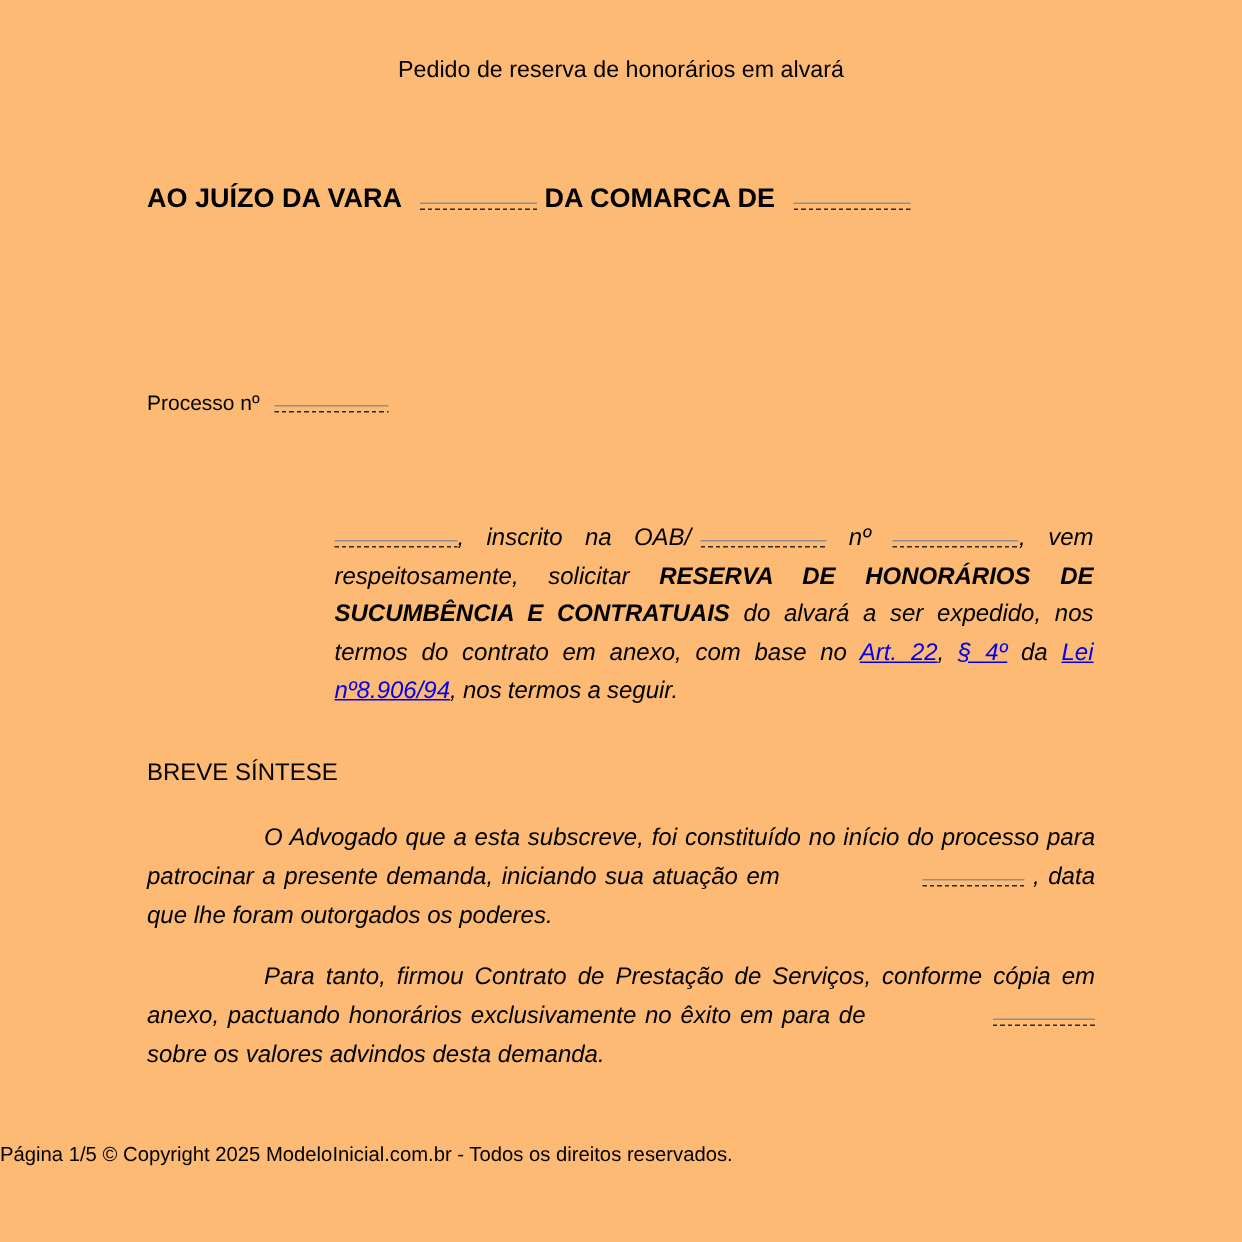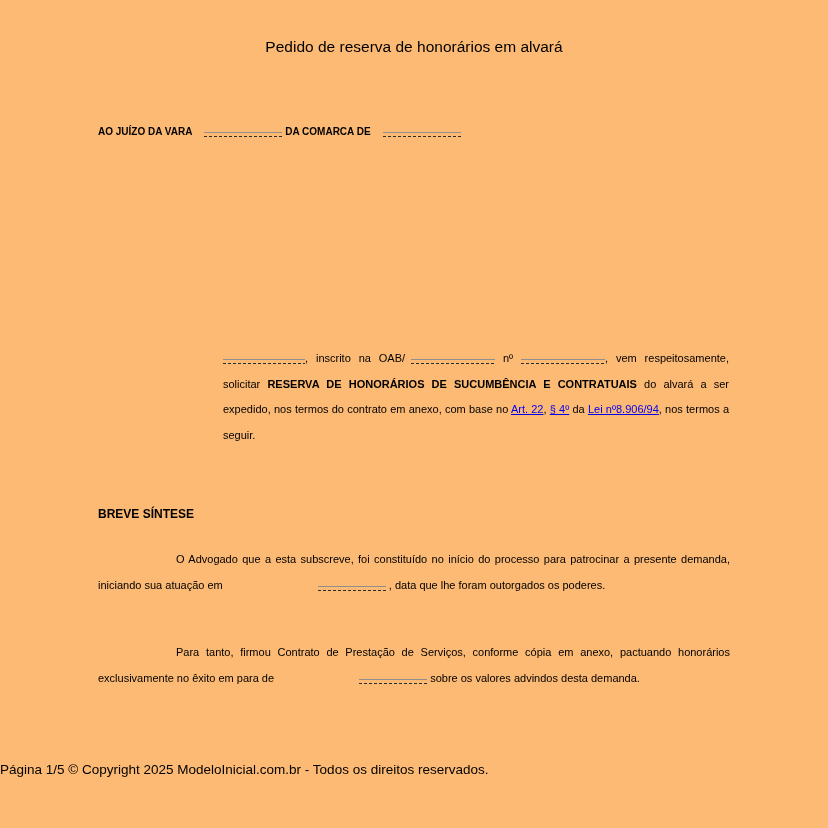--- a/index.html
+++ b/index.html
@@ -11,36 +11,36 @@
   }
   .page{position:relative;width:828px;height:828px;background:#fdba74;overflow:hidden;}
 
   .doc-title{
     position:absolute;top:38px;left:0;width:100%;
     text-align:center;font-size:15.5px;font-weight:normal;margin:0;
   }
 
   .addressee{
     position:absolute;top:122px;left:98px;right:90px;
-    font-size:10px;font-weight:bold;line-height:20px;
+    font-size:18px;font-weight:bold;line-height:20px;
   }
 
   .processo{
     position:absolute;top:258px;left:98px;
     font-size:14px;line-height:20px;
   }
 
-  .para{font-size:11px;text-align:justify;}
+  .para{font-size:16px;text-align:justify;font-style:italic;}
   .para1{
     position:absolute;top:346px;left:223px;width:506px;
     line-height:25.5px;word-spacing:-0.3px;
   }
   .section-heading{
     position:absolute;top:507px;left:98px;
-    font-size:12px;font-weight:bold;margin:0;
+    font-size:16px;font-weight:normal;margin:0;
   }
   .para2{
     position:absolute;top:546px;left:98px;width:632px;
     line-height:26px;text-indent:78px;
   }
   .para3{
     position:absolute;top:639px;left:98px;width:632px;
     line-height:26px;text-indent:78px;
   }
 
@@ -63,20 +63,21 @@
 </style>
 </head>
 <body>
 
 <div class="page">
 
   <h1 class="doc-title">Pedido de reserva de honorários em alvará</h1>
 
   <div class="addressee"><span>AO JUÍZO DA VARA</span><span class="blank" style="width: 78px; margin-left: 12px;"></span><span> DA COMARCA DE</span><span class="blank" style="width: 78px; margin-left: 12px;"></span></div>
 
+  <div class="processo"><span>Processo nº</span><span class="blank" style="width: 76px; margin-left: 10px;"></span></div>
 
   <div class="para para1"><span class="blank" style="width: 82px;"></span><span>, inscrito na OAB/</span><span class="blank" style="width: 84px; margin-left: 6px;"></span><span> nº </span><span class="blank" style="width: 84px;"></span><span>, vem respeitosamente, solicitar </span><span class="b">RESERVA DE HONORÁRIOS DE SUCUMBÊNCIA E CONTRATUAIS</span><span> do alvará a ser expedido, nos termos do contrato em anexo, com base no </span><a class="doc-link" style="color: rgb(0, 0, 238);">Art. 22</a><span>, </span><a class="doc-link" style="color: rgb(0, 0, 238);">§ 4º</a><span> da </span><a class="doc-link" style="color: rgb(0, 0, 238);">Lei nº8.906/94</a><span>, nos termos a seguir.</span></div>
 
   <h2 class="section-heading">BREVE SÍNTESE</h2>
 
   <div class="para para2"><span>O Advogado que a esta subscreve, foi constituído no início do processo para patrocinar a presente demanda, iniciando sua atuação em</span><span class="blank" style="width: 68px; margin-left: 95px;"></span><span> , data que lhe foram outorgados os poderes.</span></div>
 
   <div class="para para3"><span>Para tanto, firmou Contrato de Prestação de Serviços, conforme cópia em anexo, pactuando honorários exclusivamente no êxito em para de</span><span class="blank" style="width: 68px; margin-left: 85px;"></span><span> sobre os valores advindos desta demanda.</span></div>
 
   <div class="doc-footer">Página 1/5 © Copyright 2025 ModeloInicial.com.br - Todos os direitos reservados.</div>

